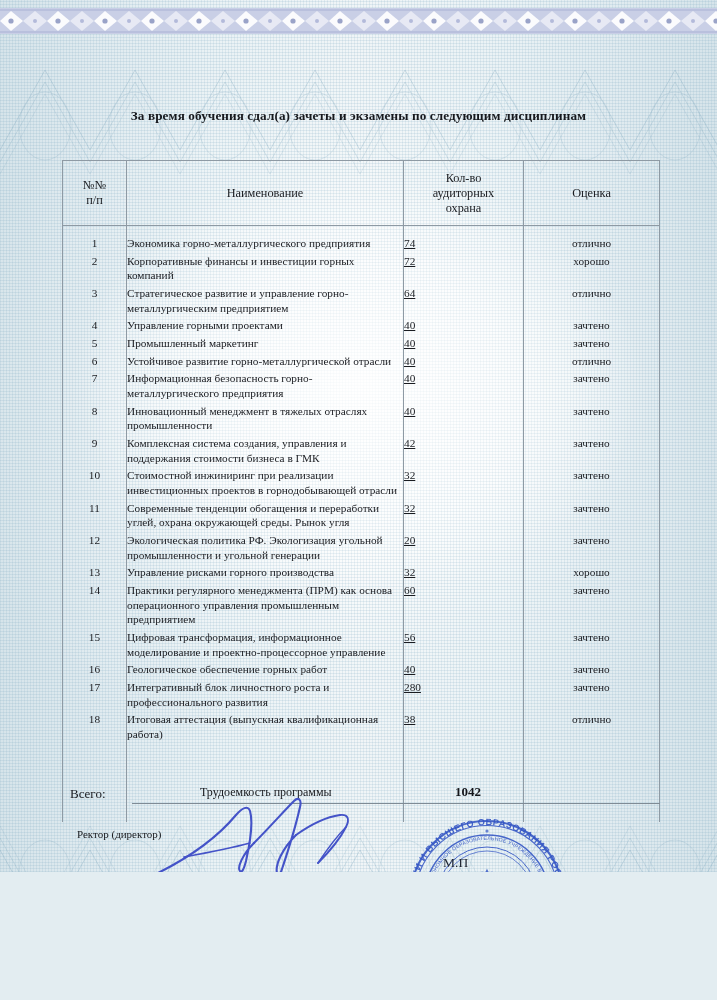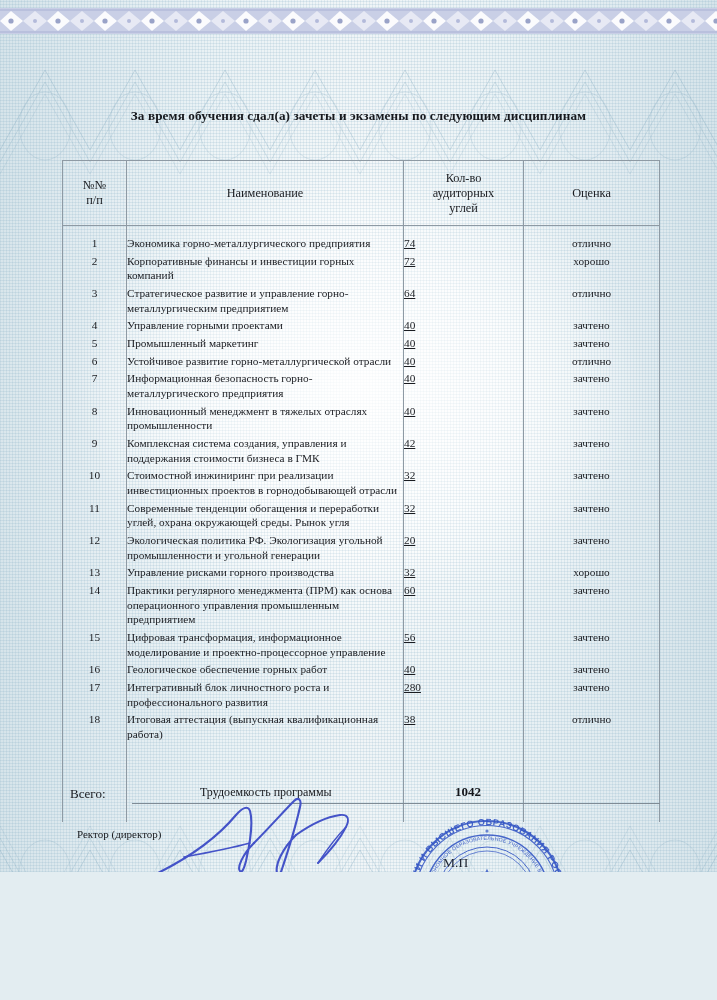--- a/index.html
+++ b/index.html
@@ -327,21 +327,21 @@
       <thead>
         <tr>
           <th>
             <div>№№</div>
             <div>п/п</div>
           </th>
           <th>Наименование</th>
           <th>
             <div>Кол-во</div>
             <div>аудиторных</div>
-            <div>углей</div>
+            <div>охрана</div>
           </th>
           <th>Оценка</th>
         </tr>
       </thead>
       <tbody id="table-body">
           <tr>
             <td class="cell-num">1</td>
             <td class="cell-name">Экономика горно-металлургического предприятия</td>
             <td class="cell-hours">74</td>
             <td class="cell-mark">отлично</td>

